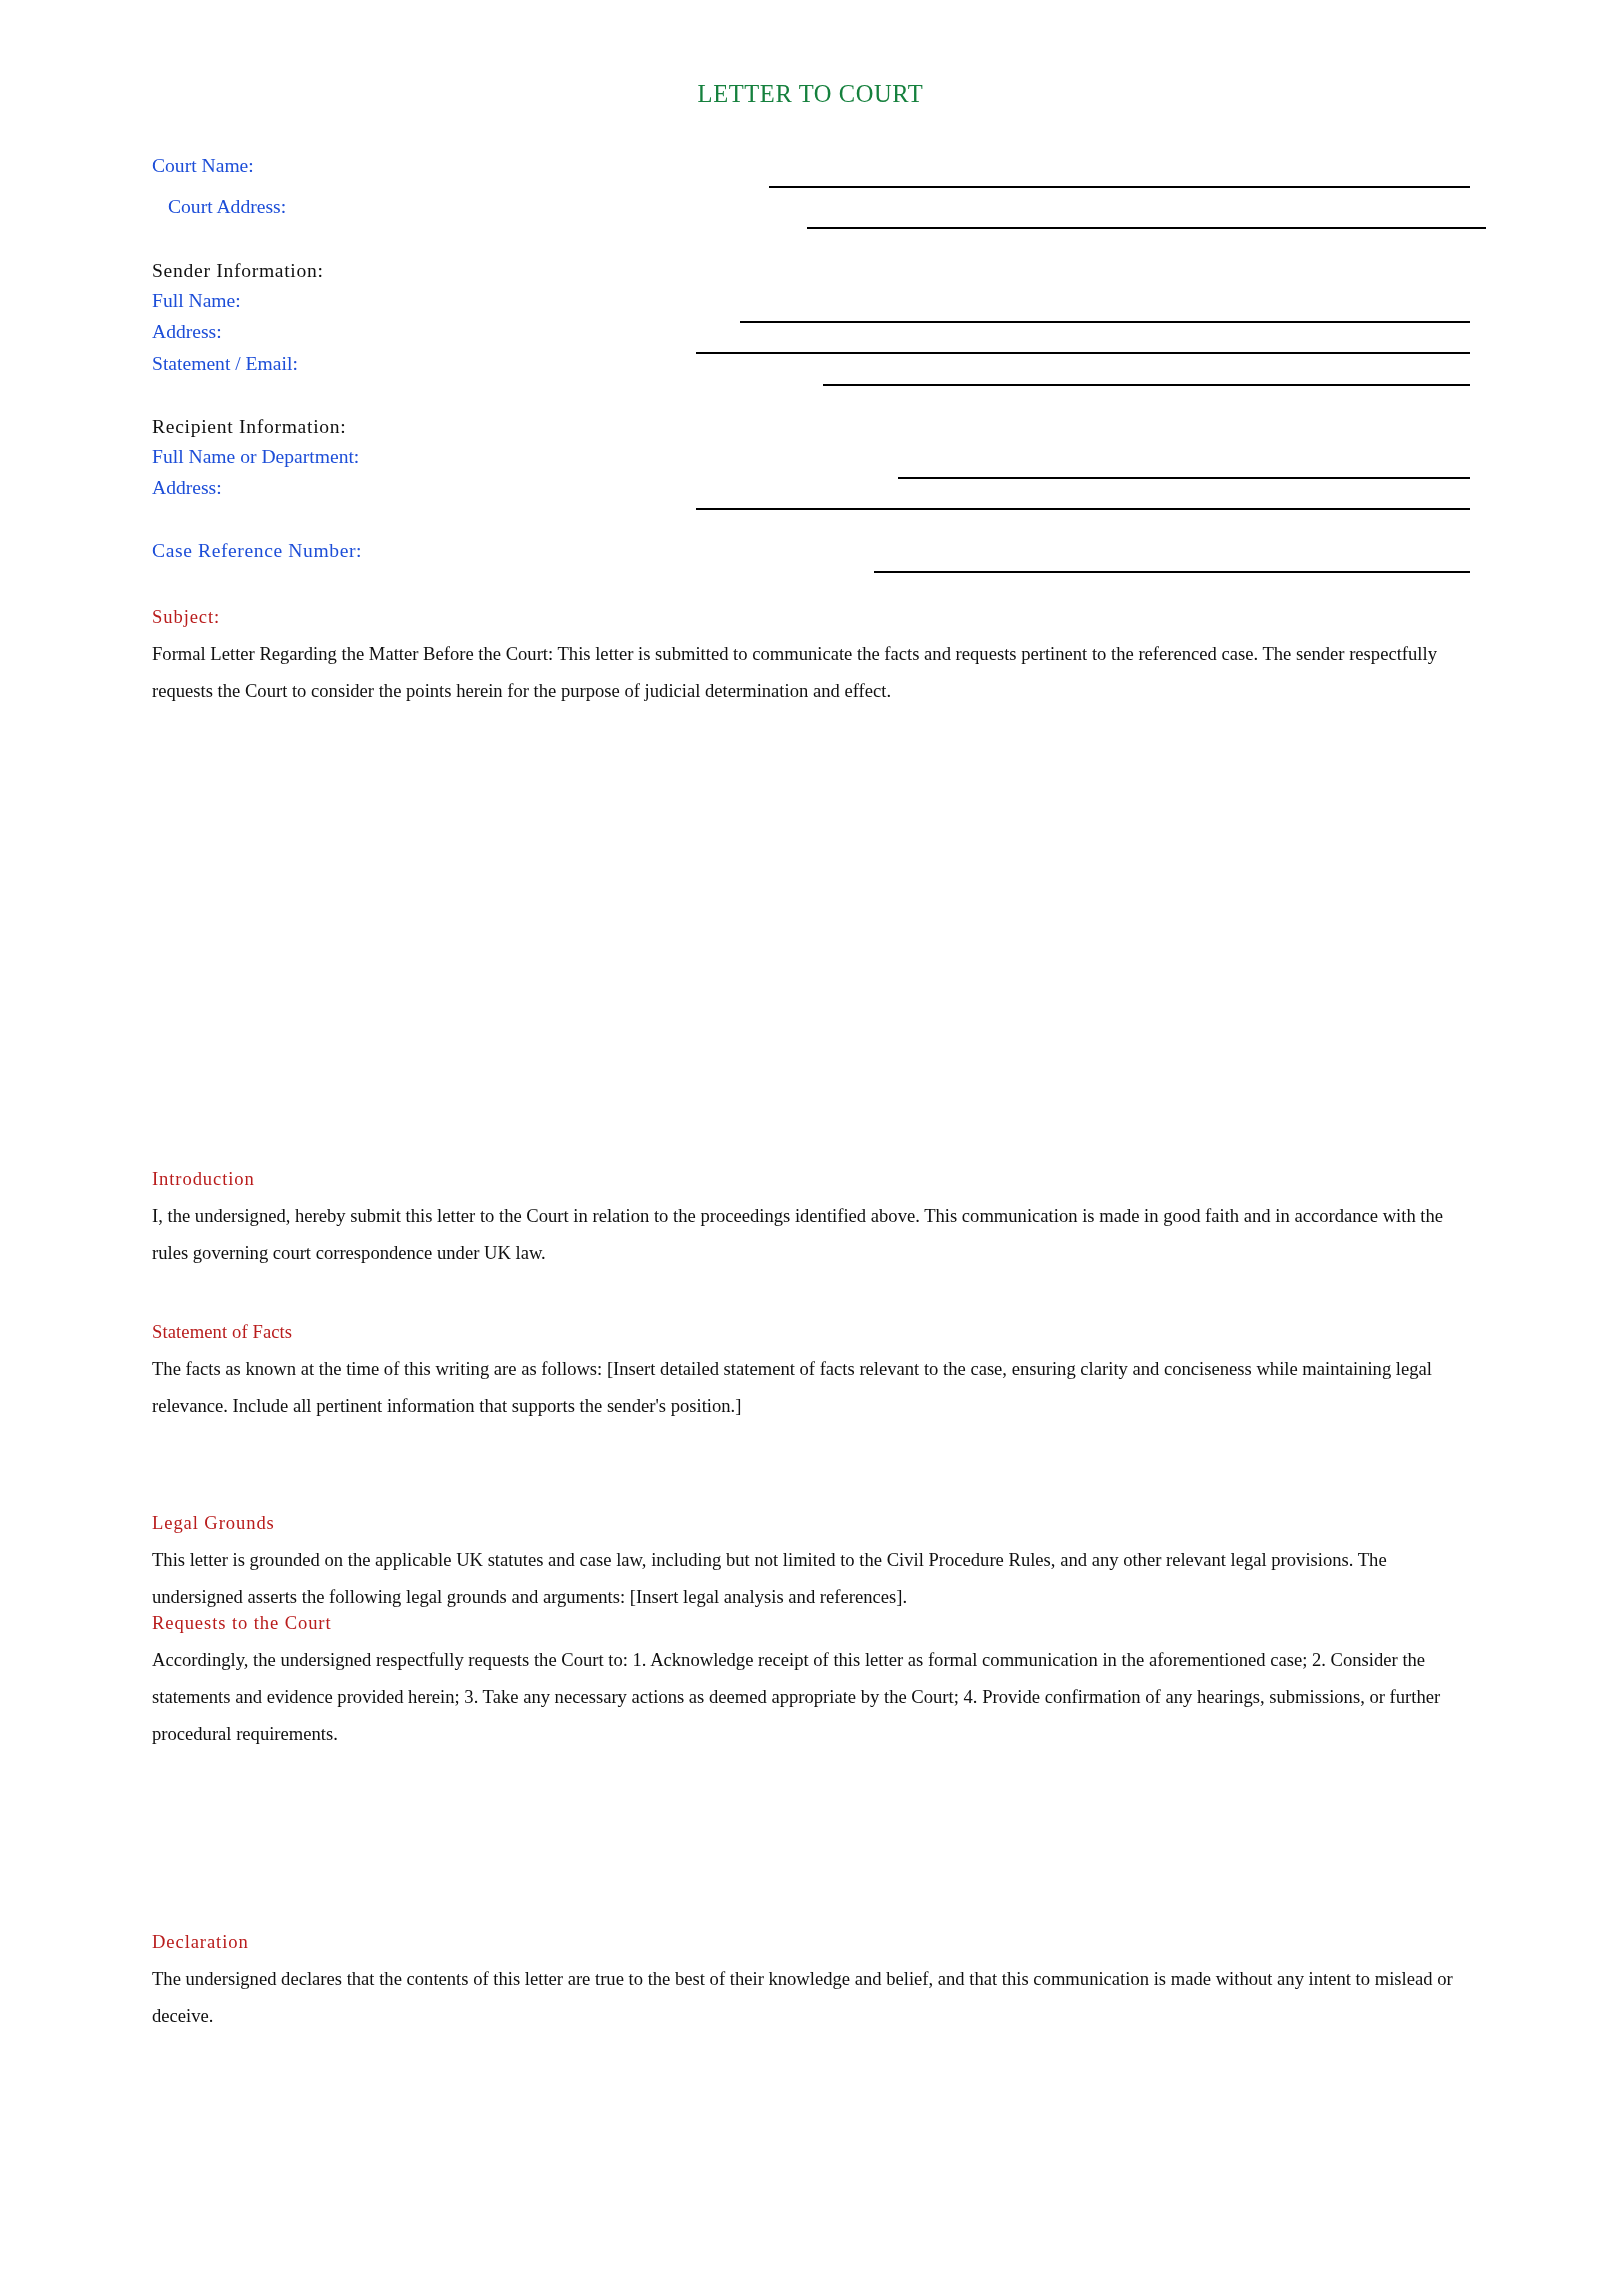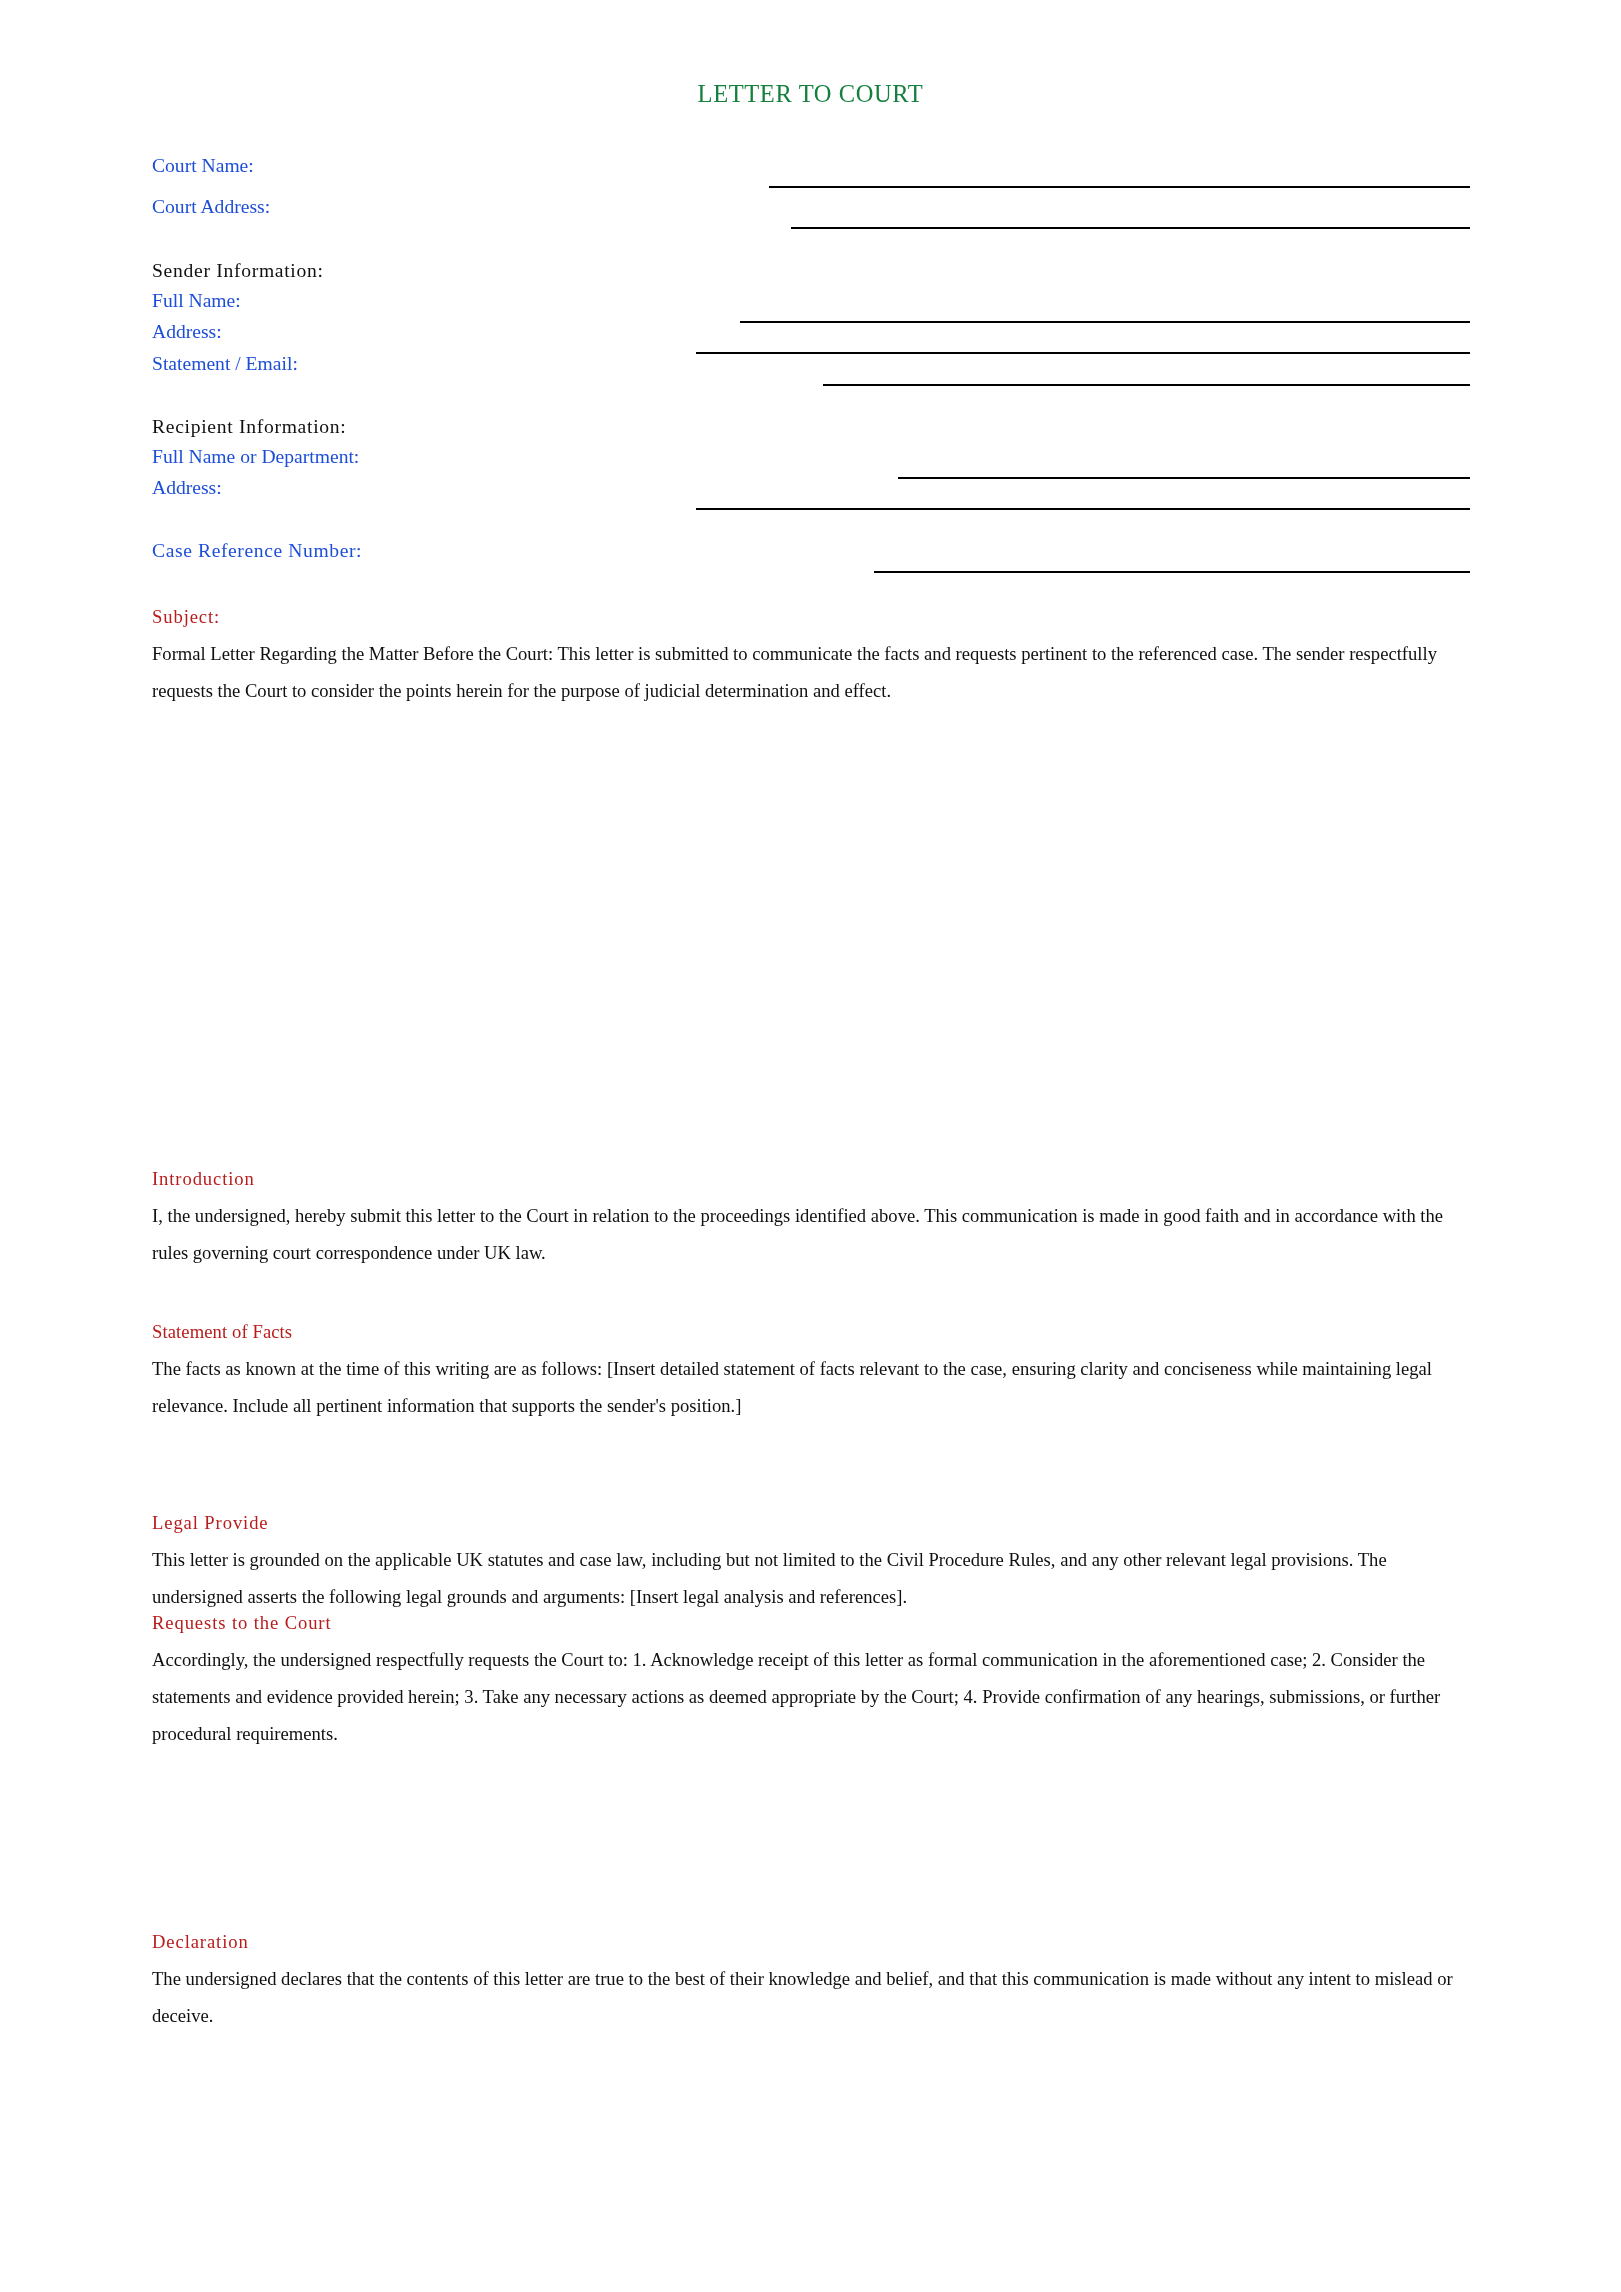--- a/index.html
+++ b/index.html
@@ -89,21 +89,21 @@
 
 <div class="page">
 
   <div class="doc-title">LETTER TO COURT</div>
 
   <div class="form-row" style="top:155px;">
     <span class="form-label">Court Name:</span>
     <span class="form-rule" style="width:701px;"></span>
   </div>
 
-  <div class="form-row" style="top:196px;">
+  <div class="form-row" style="top:196px;margin-left:16px;">
     <span class="form-label">Court Address:</span>
     <span class="form-rule" style="width:679px;"></span>
   </div>
 
   <div class="group-heading" style="top:260px;">Sender Information:</div>
 
   <div class="form-row" style="top:290px;">
     <span class="form-label">Full Name:</span>
     <span class="form-rule" style="width:730px;"></span>
   </div>
@@ -144,21 +144,21 @@
     <div class="block-heading spaced">Introduction</div>
     <div class="block-body">I, the undersigned, hereby submit this letter to the Court in relation to the proceedings identified above. This communication is made in good faith and in accordance with the rules governing court correspondence under UK law.</div>
   </div>
 
   <div class="block" style="top:1313px;">
     <div class="block-heading">Statement of Facts</div>
     <div class="block-body">The facts as known at the time of this writing are as follows: [Insert detailed statement of facts relevant to the case, ensuring clarity and conciseness while maintaining legal relevance. Include all pertinent information that supports the sender's position.]</div>
   </div>
 
   <div class="block" style="top:1504px;">
-    <div class="block-heading spaced">Legal Provide</div>
+    <div class="block-heading spaced">Legal Grounds</div>
     <div class="block-body">This letter is grounded on the applicable UK statutes and case law, including but not limited to the Civil Procedure Rules, and any other relevant legal provisions. The undersigned asserts the following legal grounds and arguments: [Insert legal analysis and references].</div>
   </div>
 
   <div class="block" style="top:1604px;">
     <div class="block-heading spaced">Requests to the Court</div>
     <div class="block-body">Accordingly, the undersigned respectfully requests the Court to: 1. Acknowledge receipt of this letter as formal communication in the aforementioned case; 2. Consider the statements and evidence provided herein; 3. Take any necessary actions as deemed appropriate by the Court; 4. Provide confirmation of any hearings, submissions, or further procedural requirements.</div>
   </div>
 
   <div class="block" style="top:1923px;">
     <div class="block-heading spaced">Declaration</div>

